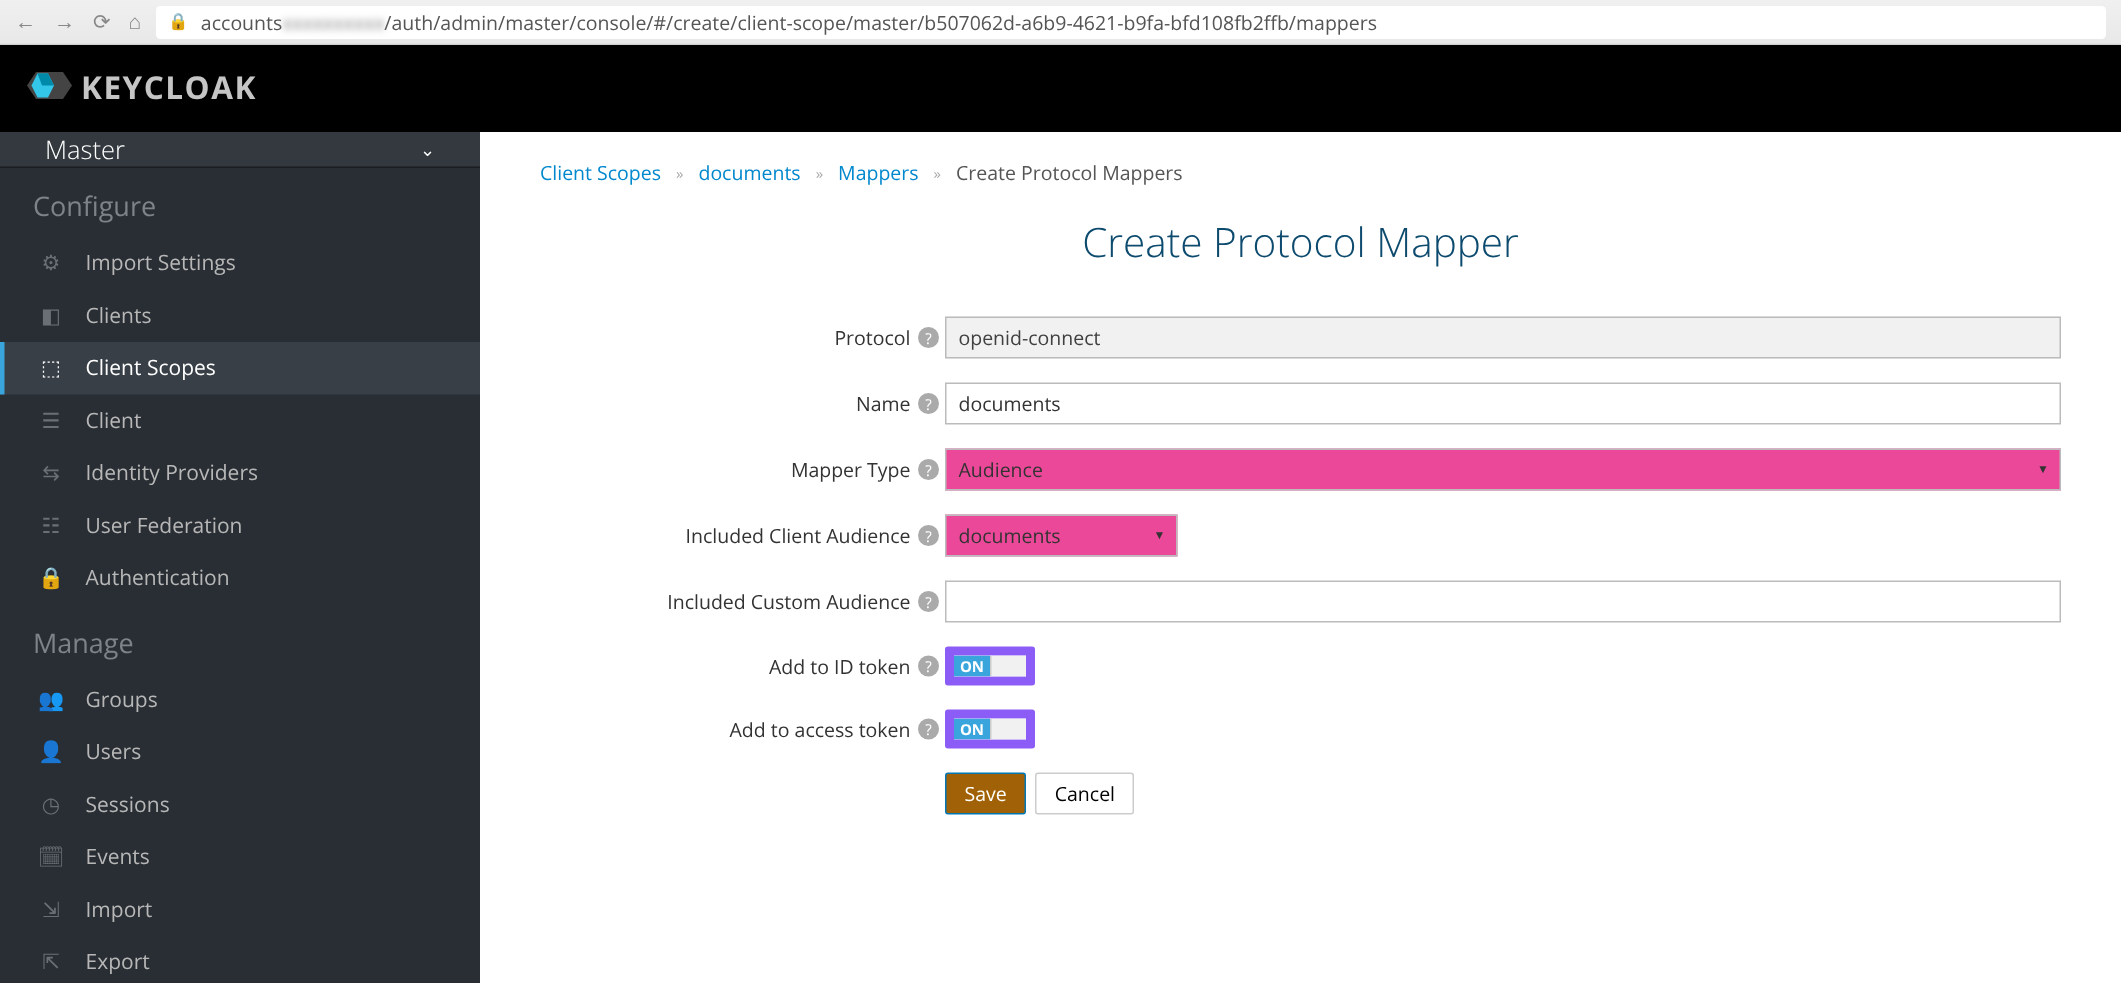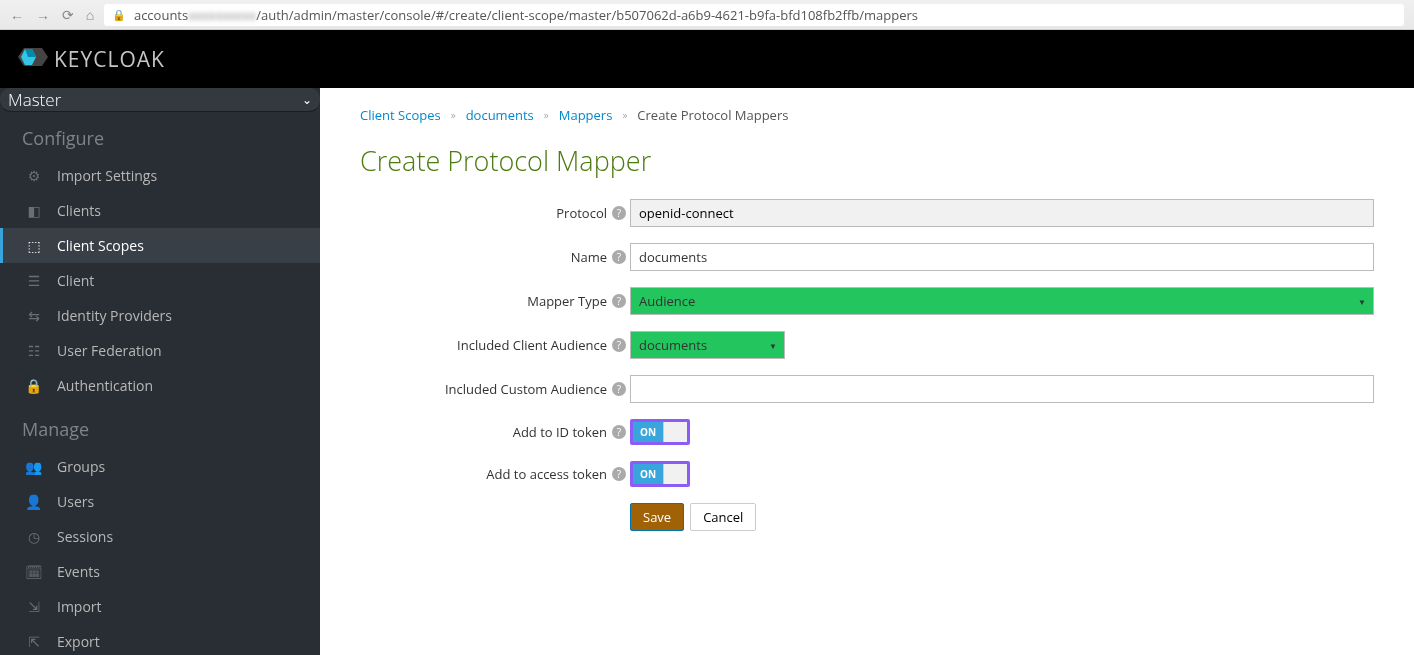--- a/index.html
+++ b/index.html
@@ -9,56 +9,56 @@
 .browser-bar { height: 30px; background: linear-gradient(#f0f0f0, #e8e8e8); display: flex; align-items: center; padding: 0 10px; gap: 10px; border-bottom: 1px solid #d0d0d0; }
 .browser-nav { display: flex; gap: 12px; color: #888; }
 .browser-nav span { cursor: default; font-size: 14px; }
 .url-bar { flex: 1; background: #fff; height: 22px; border-radius: 3px; display: flex; align-items: center; padding: 0 8px; gap: 8px; font-size: 13px; color: #555; }
 .lock-icon { color: #4a4a4a; font-size: 11px; }
 .url-blur { filter: blur(2.5px); color: #888; }
 
 
 .header { height: 58px; background: #000; display: flex; align-items: center; padding: 0 18px; }
 .logo { display: flex; align-items: center; gap: 6px; }
-.logo-text { color: #c5c5c5; font-size: 21px; font-weight: 400; letter-spacing: 1px; }
+.logo-text { color: #c5c5c5; font-size: 21px; font-weight: 700; letter-spacing: 1px; }
 
 
 .app { display: flex; height: calc(655px - 30px - 58px); }
 .sidebar { width: 320px; background: #292e34; color: #ccc; display: flex; flex-direction: column; overflow-y: auto; }
-.realm-selector { height: 62px; background: #33393f; display: flex; align-items: center; justify-content: space-between; padding: 0 8px; border-bottom: 1px solid #1a1d21; cursor: pointer; border-radius: 11px; }
+.realm-selector { height: 62px; background: #33393f; display: flex; align-items: center; justify-content: space-between; padding: 0 30px; border-bottom: 1px solid #1a1d21; cursor: pointer; }
 .realm-name { color: #fff; font-size: 17px; font-weight: 300; }
 .realm-caret { color: #fff; font-size: 12px; }
 .sidebar-section { padding: 14px 22px 8px; color: #7d8389; font-size: 18px; font-weight: 400; }
 .sidebar-item { display: flex; align-items: center; gap: 14px; padding: 8px 22px; color: #b7b7b7; font-size: 14px; cursor: pointer; border-left: 3px solid transparent; }
 .sidebar-item.active { background: #383f47; border-left: 3px solid #39a5dc; color: #fff; }
 .sidebar-icon { width: 18px; color: #6a6f75; font-size: 14px; text-align: center; }
 .sidebar-item.active .sidebar-icon { color: #fff; }
 
 
 .main { flex: 1; padding: 18px 40px; overflow-y: auto; }
 .breadcrumb { font-size: 13px; color: #555; margin-bottom: 18px; display: flex; gap: 10px; align-items: center; }
 .breadcrumb a { color: #0088ce; text-decoration: none; }
 .breadcrumb .sep { color: #aaa; font-size: 10px; }
-.page-title { font-size: 27px; color: #4d7c0f; font-weight: 300; margin-bottom: 20px; }
+.page-title { font-size: 27px; color: #0c4a6e; font-weight: 300; margin-bottom: 32px; text-align: center; }
 
 
 .form-row { display: flex; align-items: center; margin-bottom: 16px; }
 .form-label { width: 270px; text-align: right; padding-right: 4px; font-size: 13px; color: #333; display: flex; align-items: center; justify-content: flex-end; gap: 5px; }
 .help-icon { display: inline-flex; width: 14px; height: 14px; border-radius: 50%; background: #aaa; color: #fff; font-size: 10px; align-items: center; justify-content: center; cursor: help; }
 .form-control { flex: 1; max-width: 760px; }
 .input, .select { width: 100%; height: 28px; border: 1px solid #bbb; padding: 0 8px; font-size: 13px; color: #333; background: #fff; }
-.input[readonly] { background: #f1f1f1; color: #000000; }
-.select { appearance: none; background: #22c55e; position: relative; }
+.input[readonly] { background: #f1f1f1; color: #404040; }
+.select { appearance: none; background: #ec4899; position: relative; }
 .select-wrap { position: relative; display: inline-block; }
 .select-wrap.full { width: 100%; max-width: 760px; }
 .select-wrap.small { width: 155px; }
 .select-wrap::after { content: '▼'; position: absolute; right: 8px; top: 50%; transform: translateY(-50%); font-size: 8px; color: #333; pointer-events: none; }
 
 
-.toggle { width: 60px; height: 26px; border: 3px solid #8b5cf6; border-radius: 2px; display: flex; cursor: pointer; overflow: hidden; }
+.toggle { width: 60px; height: 26px; border: 6px solid #8b5cf6; border-radius: 2px; display: flex; cursor: pointer; overflow: hidden; }
 .toggle-on { flex: 1; background: #39a5dc; color: #fff; font-size: 10px; font-weight: 700; display: flex; align-items: center; justify-content: center; }
 .toggle-handle { width: 24px; background: #f1f1f1; border-left: 1px solid #ccc; }
 
 
 .btn-row { padding-left: 270px; display: flex; gap: 6px; }
 .btn { height: 28px; padding: 0 12px; font-size: 13px; border: 1px solid #ccc; background: #fff; cursor: pointer; border-radius: 2px; }
 .btn-primary { background: #a16207; border-color: #0077b3; color: #fff; }
 </style>
 </head>
 <body>

